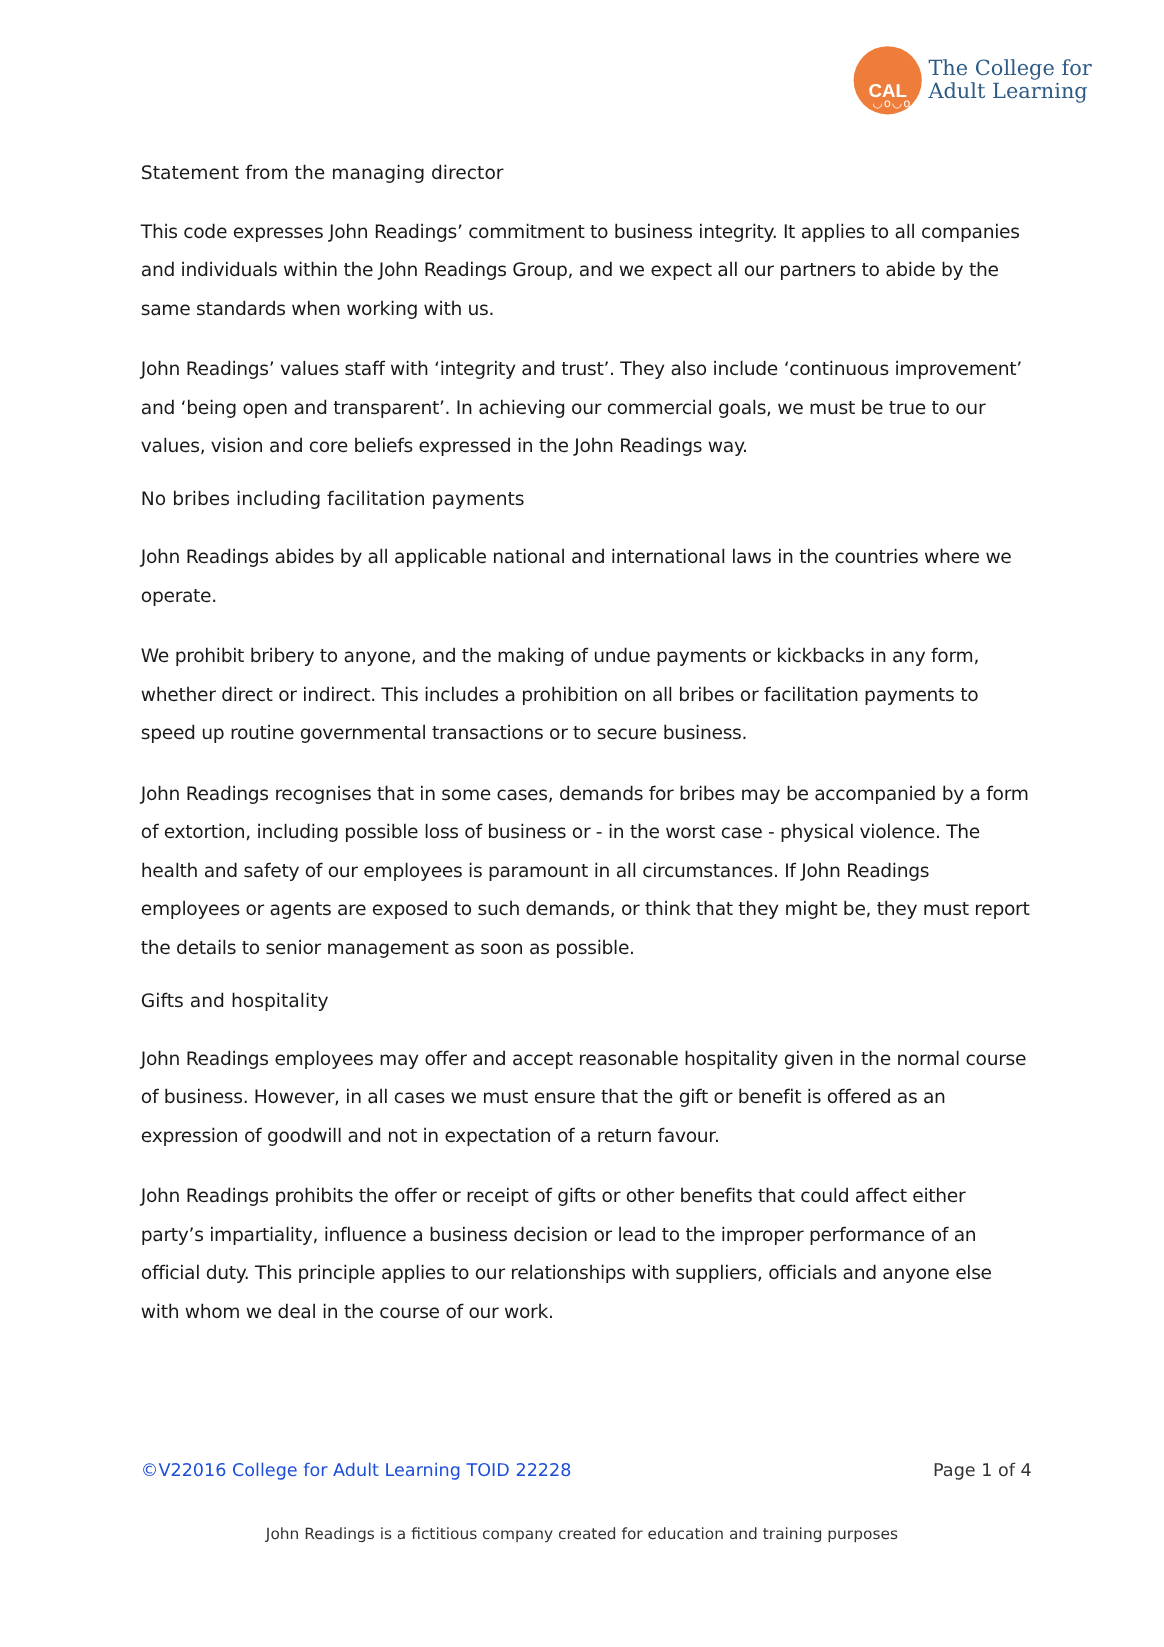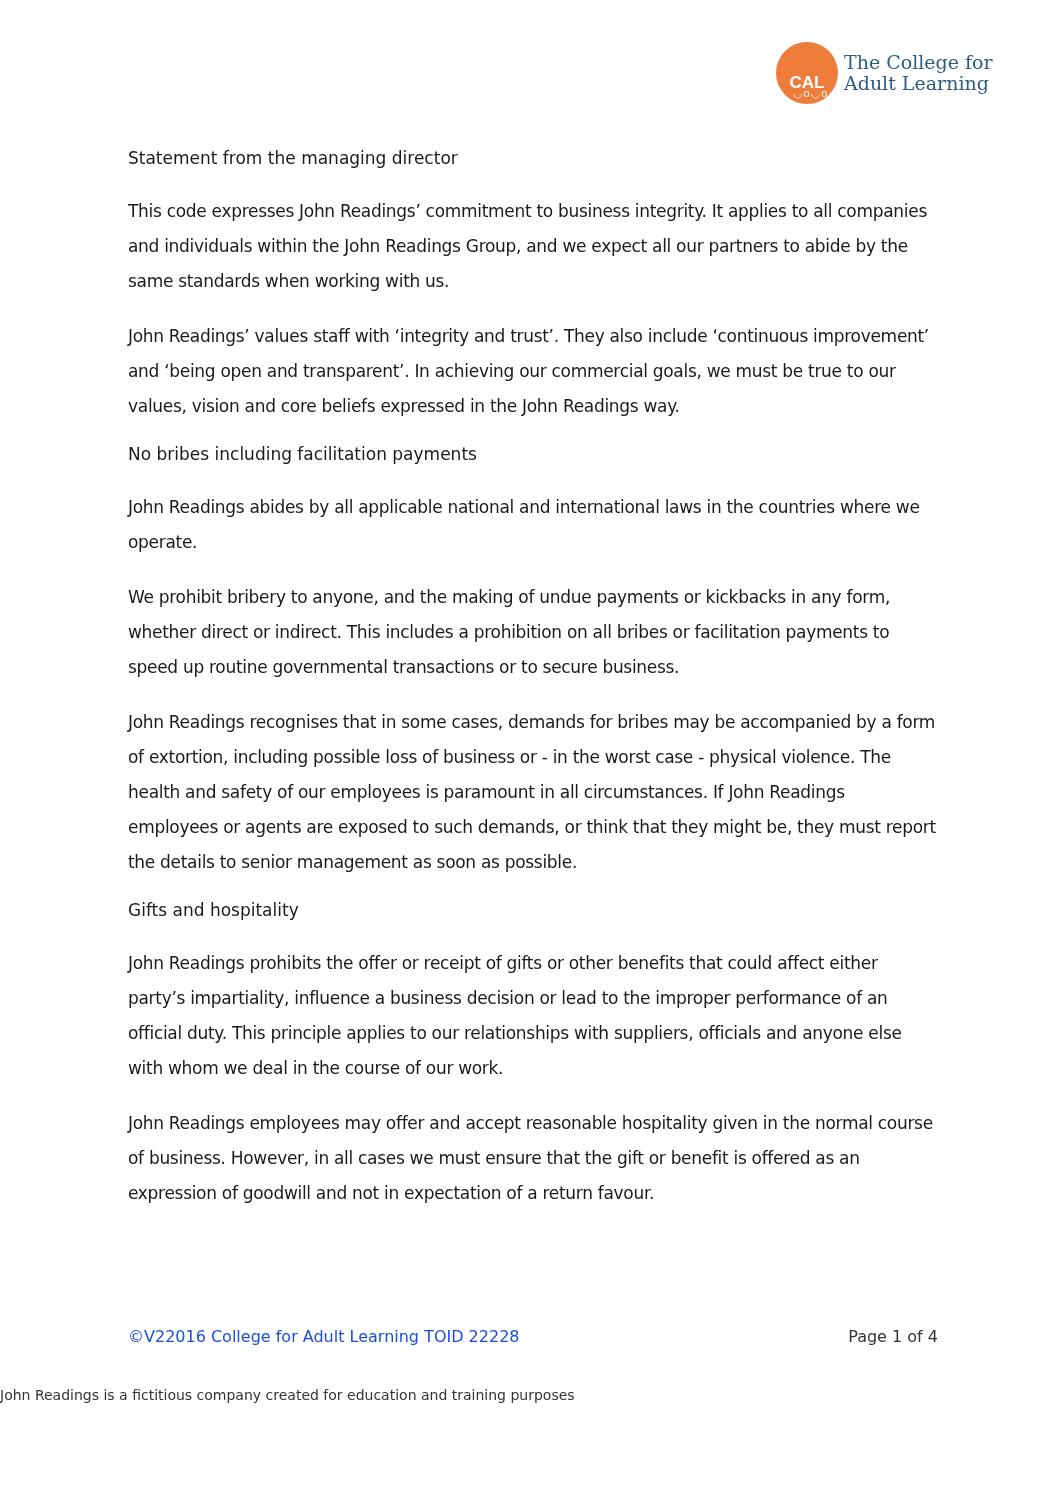--- a/index.html
+++ b/index.html
@@ -14,21 +14,21 @@
                  font-weight: bold; font-size: 17px; font-family: Liberation Sans, sans-serif; }
   .logo-text { margin-left: 6px; color: #2d5b86; font-family: "DejaVu Serif", serif;
                font-size: 19px; line-height: 21px; }
   .content { position: absolute; left: 128px; top: 148px; width: 810px; }
   .title { font-size: 17px; text-decoration: underline; text-decoration-color: #555; margin: 0 0 30px 0;
            font-weight: normal; }
   h2 { font-size: 17px; font-weight: normal; margin: 0 0 26px 0; }
   p { font-size: 17px; line-height: 35px; margin: 0 0 20px 0; letter-spacing: -0.3px; }
   .footer-left { position: absolute; left: 128px; top: 1327px; font-size: 16px; color: #1d4ed8; }
   .footer-right { position: absolute; right: 120px; top: 1327px; font-size: 16px; color: #333; }
-  .disclaimer { position: absolute; left: 0; width: 1058px; top: 1387px; 
+  .disclaimer { position: absolute; left: 0; width: 1058px; top: 1387px; text-align: center;
                 font-size: 14px; color: #333; }
 </style>
 </head>
 <body>
 
 <div class="logo">
   <div class="logo-circle">
     <span class="owl-eyes">◡o◡o</span>
     <span class="cal">CAL</span>
   </div>
@@ -48,20 +48,20 @@
 
   <section>
     <h2>No bribes including facilitation payments</h2>
     <p>John Readings abides by all applicable national and international laws in the countries where we operate.</p>
     <p>We prohibit bribery to anyone, and the making of undue payments or kickbacks in any form, whether direct or indirect. This includes a prohibition on all bribes or facilitation payments to speed up routine governmental transactions or to secure business.</p>
     <p>John Readings recognises that in some cases, demands for bribes may be accompanied by a form of extortion, including possible loss of business or - in the worst case - physical violence. The health and safety of our employees is paramount in all circumstances. If John Readings employees or agents are exposed to such demands, or think that they might be, they must report the details to senior management as soon as possible.</p>
   </section>
 
   <section>
     <h2>Gifts and hospitality</h2>
+    <p>John Readings employees may offer and accept reasonable hospitality given in the normal course of business. However, in all cases we must ensure that the gift or benefit is offered as an expression of goodwill and not in expectation of a return favour.</p>
     <p>John Readings prohibits the offer or receipt of gifts or other benefits that could affect either party’s impartiality, influence a business decision or lead to the improper performance of an official duty. This principle applies to our relationships with suppliers, officials and anyone else with whom we deal in the course of our work.</p>
-    <p>John Readings employees may offer and accept reasonable hospitality given in the normal course of business. However, in all cases we must ensure that the gift or benefit is offered as an expression of goodwill and not in expectation of a return favour.</p>
   </section>
 </div>
 
 <div class="footer-left">©V22016 College for Adult Learning TOID 22228</div>
 <div class="footer-right">Page 1 of 4</div>
 <div class="disclaimer">John Readings is a fictitious company created for education and training purposes</div>
 
 </body></html>

